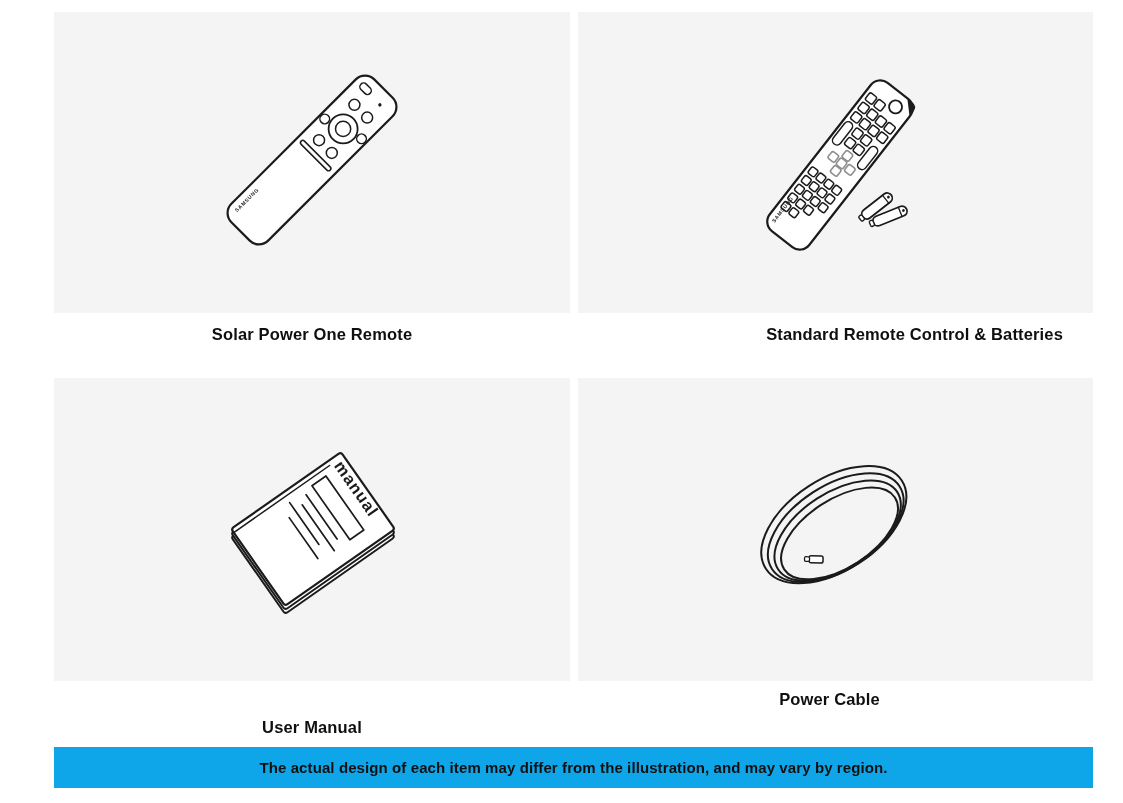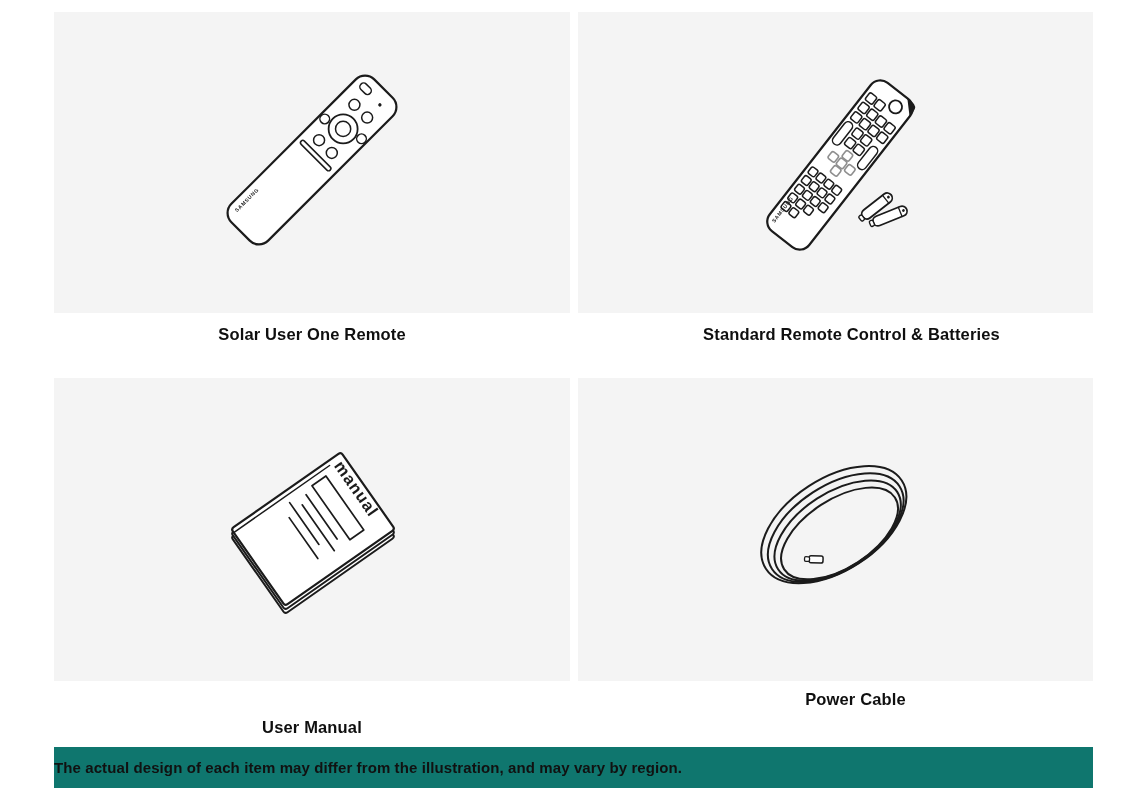--- a/index.html
+++ b/index.html
@@ -14,27 +14,27 @@
   #panel-3{left:54px;top:378px;width:516px;height:303px;}
   #panel-4{left:578px;top:378px;width:515px;height:303px;}
   .panel svg{position:absolute;left:0;top:0;}
 
   .caption{
     position:absolute;text-align:center;
     font-size:16.5px;font-weight:700;color:#0f0f0f;
     line-height:20px;letter-spacing:.15px;
   }
   #caption-1{left:54px;top:324px;width:516px;}
-  #caption-2{left:594px;top:324px;width:515px;}
+  #caption-2{left:548px;top:324px;width:515px;text-align:right;}
   #caption-3{left:54px;top:717px;width:516px;}
-  #caption-4{left:598px;top:689px;width:515px;}
+  #caption-4{left:572px;top:689px;width:515px;}
 
   .footer{
     position:absolute;left:54px;top:747px;width:1039px;height:41px;
-    background:#0f766e;display:flex;align-items:center;
+    background:#0ea5e9;display:flex;align-items:center;justify-content:center;
     font-size:15px;font-weight:600;color:#111111;letter-spacing:.1px;
   }
 
   svg .ln{stroke:#1b1b1b;fill:none;stroke-linecap:round;stroke-linejoin:round;}
   svg .body{fill:#ffffff;stroke:#1b1b1b;stroke-linejoin:round;}
   svg text{font-family:"Liberation Sans",sans-serif;fill:#1b1b1b;}
   svg .brand{font-size:5.2px;font-weight:700;letter-spacing:.7px;}
   svg .dpad{stroke:#8f8f8f;fill:none;}
 </style>
 </head>
@@ -58,21 +58,21 @@
       </g>
       <g>
         <circle class="ln" cx="-9" cy="-19" r="5.5" stroke-width="1.5"></circle>
         <circle class="ln" cx="9" cy="-19" r="5.5" stroke-width="1.5"></circle>
       </g>
       <rect class="ln" x="-21" y="-8" width="41" height="4.6" rx="2.3" stroke-width="1.5"></rect>
       <text class="brand" transform="translate(-16,90) rotate(-90)">SAMSUNG</text>
     </g>
   </svg>
 </div>
-<div class="caption" id="caption-1">Solar User One Remote</div>
+<div class="caption" id="caption-1">Solar Power One Remote</div>
 
 <div class="panel" id="panel-2">
   <svg width="515" height="301" viewBox="0 0 515 301">
     <g transform="translate(262,153) rotate(38)">
       <rect class="body" x="-25" y="-94" width="50" height="188" rx="12" stroke-width="2.2"></rect>
       <path d="M 12 -94 L 25 -81 L 25 -87 Q 25 -94 18 -94 Z" fill="#1b1b1b"></path>
       <circle class="ln" cx="8" cy="-80" r="6.5" stroke-width="1.8"></circle>
       <g class="ln" stroke-width="1.5">
         <rect x="-21" y="-76" width="9" height="9" rx="2"></rect>
           <rect x="-10" y="-76" width="9" height="9" rx="2"></rect>

